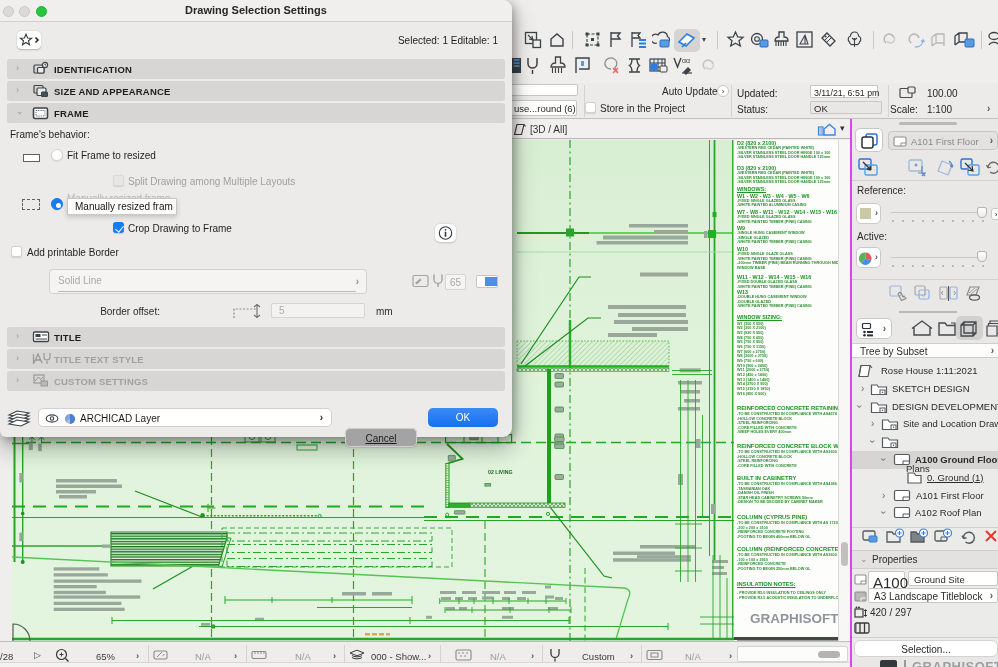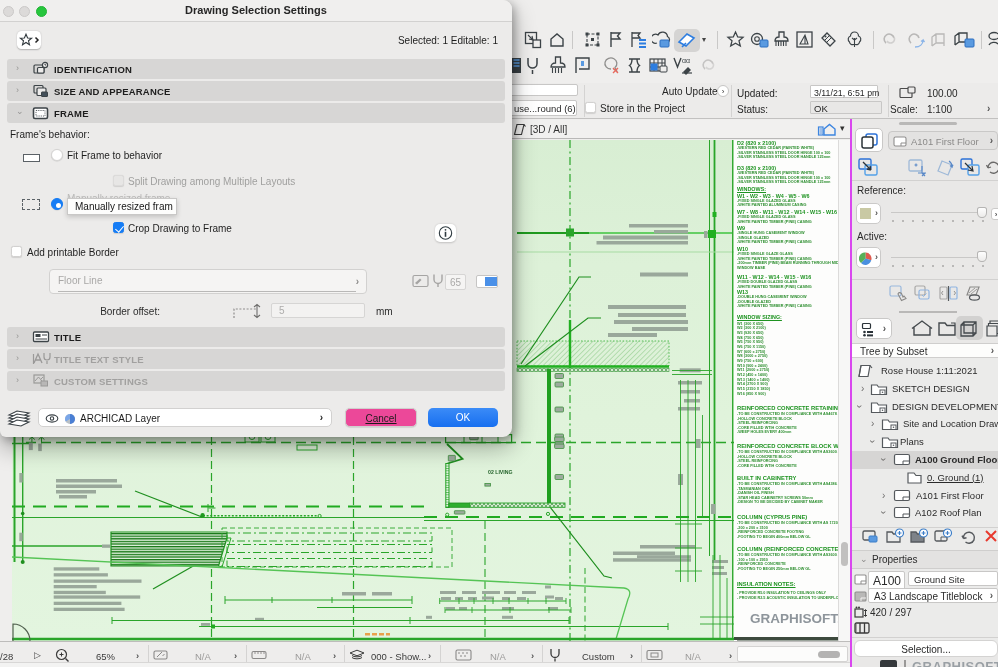--- a/index.html
+++ b/index.html
@@ -786,21 +786,21 @@
           </svg>
           <span style="left:47px;">Site and Location Drawi</span>
         </div>
       <div class="trow">
           <span class="tch ex" style="left:15px;">›</span>
           <svg class="abs fold" style="left:25px;" width="18" height="14" viewBox="0 0 18 14">
             <path d="M1.5 12.5 V3 h5.5 l1.5 2 h8 v7.5 z" fill="#fff" stroke="#55595d" stroke-width="1.2"></path>
             <rect x="10" y="8" width="5" height="4.5" fill="#fff" stroke="#55595d" stroke-width="1"></rect>
             <circle cx="12.5" cy="10.2" r="0.8" fill="#55595d"></circle>
           </svg>
-          <span style="left:44px;">Plans</span>
+          <span style="left:50px;margin-top:27px;">Plans</span>
         </div>
       <div class="trow">
           <span class="tch ex" style="left:26px;">›</span>
           <svg class="abs fold" style="left:37px;" width="18" height="13" viewBox="0 0 18 13">
             <rect x="1.5" y="1.5" width="15" height="10" rx="1.5" fill="#fff" stroke="#55595d" stroke-width="1.2"></rect>
             <path d="M10 11.5 v-3.5 h6.5" fill="none" stroke="#55595d" stroke-width="1"></path>
           </svg>
           <span style="left:59px;font-weight:bold;">A100 Ground Floor</span>
         </div>
       <div class="trow">
@@ -857,21 +857,21 @@
     <div class="abs" style="left:0;top:408px;width:148px;height:1px;background:#d2d1d0;"></div>
 
     <div class="abs" style="left:0;top:431px;width:148px;height:19px;background:#e3e2e1;border-top:1px solid #cfcecd;border-bottom:1px solid #cfcecd;">
       <span class="abs" style="left:8px;top:3px;color:#8a8988;font-size:9px;">⌄</span>
       <span class="abs" style="left:20px;top:3px;">Properties</span>
     </div>
     <svg class="abs" style="left:2px;top:455px;" width="13" height="11" viewBox="0 0 13 11">
       <rect x="1" y="1" width="11" height="9" rx="1" fill="#fff" stroke="#8f8e8d" stroke-width="1.1"></rect>
       <path d="M7 10 v-3 h5" fill="none" stroke="#8f8e8d" stroke-width="1"></path>
     </svg>
-    <div class="ffield" style="left:16px;top:452px;width:37px;height:29px;padding:2px 0 0 4px;font-size:12px;">A100</div>
+    <div class="ffield" style="left:16px;top:452px;width:37px;height:29px;padding:2px 0 0 4px;font-size:15px;">A100</div>
     <div class="ffield" style="left:56px;top:452px;width:90px;height:15px;padding:2px 0 0 5px;font-size:9.5px;">Ground Site</div>
     <svg class="abs" style="left:2px;top:472px;" width="13" height="11" viewBox="0 0 13 11">
       <rect x="1" y="1" width="11" height="9" rx="1" fill="#b9b8b7" stroke="#8f8e8d" stroke-width="1.1"></rect>
       <path d="M7 10 v-3 h5" fill="none" stroke="#f4f3f2" stroke-width="1"></path>
     </svg>
     <div class="ffield" style="left:16px;top:469px;width:130px;height:15px;padding:2px 0 0 5px;font-size:10px;">A3  Landscape Titleblock<span class="abs chev" style="right:4px;top:1px;">›</span></div>
     <svg class="abs" style="left:2px;top:487px;" width="14" height="13" viewBox="0 0 14 13">
       <rect x="1" y="3" width="8" height="8" fill="none" stroke="#3a3a3a" stroke-width="1.2"></rect>
       <circle cx="2.5" cy="1.5" r="1" fill="#3a3a3a"></circle>
         <circle cx="5" cy="1.5" r="1" fill="#3a3a3a"></circle>
@@ -930,42 +930,42 @@
     <svg class="abs" style="left:25px;top:2.5px;" width="18" height="15" viewBox="0 0 18 15">
       <rect x="1.5" y="2" width="14" height="10.5" rx="1.5" fill="#fff" stroke="#3c4347" stroke-width="1.6"></rect>
       <rect x="4" y="4.5" width="9" height="5.5" fill="none" stroke="#3c4347" stroke-width="0.8" stroke-dasharray="1.2 1"></rect>
     </svg>
     <span class="ttl">FRAME</span>
   </div>
 
   <div class="abs" style="left:10px;top:129px;">Frame's behavior:</div>
   <div class="abs" style="left:23px;top:154px;width:17px;height:8px;border:1.7px solid #5b6166;background:#fff;"></div>
   <div class="radio" style="left:51px;top:149px;"></div>
-  <div class="abs" style="left:67px;top:150px;">Fit Frame to behavior</div>
+  <div class="abs" style="left:67px;top:150px;">Fit Frame to resized</div>
   <div class="cb dis" style="left:113px;top:175px;"></div>
   <div class="abs" style="left:128px;top:176px;color:#a0a09f;">Split Drawing among Multiple Layouts</div>
   <div class="abs" style="left:22px;top:199px;width:18px;height:11px;border:1.7px dashed #5b6166;"></div>
   <div class="radio on" style="left:51px;top:198px;"></div>
   <div class="abs" style="left:67px;top:193px;color:#bbbab9;">Manually resized frame</div>
   <div class="abs" style="left:67px;top:198px;width:110px;height:17px;background:#fdfdfc;border:1px solid #c9c8c7;box-shadow:0 2px 5px rgba(0,0,0,.18);"></div>
   <div class="abs" style="left:75px;top:201px;color:#161616;">Manually resized fram</div>
   <div class="cb on" style="left:113px;top:222px;"></div>
   <div class="abs" style="left:128px;top:223px;">Crop Drawing to Frame</div>
   <div class="abs" style="left:435px;top:224px;width:21px;height:18px;border-radius:5px;background:#fff;box-shadow:0 .5px 2px rgba(0,0,0,.18);">
     <svg width="21" height="18" viewBox="0 0 21 18">
         <circle cx="10.5" cy="9" r="6.2" fill="none" stroke="#2e3a40" stroke-width="1.1"></circle>
         <circle cx="10.5" cy="5.8" r="0.9" fill="#2e3a40"></circle>
         <rect x="9.7" y="7.8" width="1.6" height="5" fill="#2e3a40"></rect>
       </svg>
   </div>
   <div class="cb" style="left:11px;top:246px;"></div>
   <div class="abs" style="left:27px;top:247px;">Add printable Border</div>
 
   <div class="abs" style="left:49px;top:269px;width:318px;height:25px;background:#f5f4f3;border:1px solid #d2d1d0;border-radius:4px;">
-    <span class="abs" style="left:8px;top:5px;color:#a9a8a7;">Floor Line</span>
+    <span class="abs" style="left:8px;top:5px;color:#a9a8a7;">Solid Line</span>
     <span class="abs" style="right:7px;top:6px;color:#8b8a89;font-weight:bold;">›</span>
     <div class="abs" style="left:8px;top:21px;width:298px;height:1px;background:#b9b8b7;"></div>
   </div>
   <svg class="abs" style="left:412px;top:274px;" width="17" height="14" viewBox="0 0 17 14">
     <rect x="1" y="1.5" width="15" height="11" rx="1.5" fill="none" stroke="#a5a4a3" stroke-width="1.2"></rect>
     <path d="M3 9 L8 4.5 L9.5 6 L5 10.5 Z" fill="#a5a4a3"></path>
   </svg>
   <svg class="abs" style="left:432px;top:273px;" width="12" height="15" viewBox="0 0 12 15">
     <path d="M2 1.5 v5 a4 4 0 0 0 8 0 v-5" fill="none" stroke="#a5a4a3" stroke-width="1.4"></path>
     <path d="M6 11 v3" stroke="#a5a4a3" stroke-width="1.4"></path>
@@ -1022,15 +1022,15 @@
       <circle cx="7" cy="5.5" r="1.7" fill="none" stroke="#3a4146" stroke-width="1.1"></circle>
     </svg>
     <svg class="abs" style="left:25px;top:4px;" width="12" height="12" viewBox="0 0 12 12">
       <circle cx="6" cy="6" r="5" fill="#b9c0c6"></circle>
       <path d="M6 1 a5 5 0 0 1 0 10 z" fill="#4a7fd4"></path>
       <path d="M6 1 a5 5 0 0 0 -4.3 7.5 L6 6 z" fill="#7aa6e8"></path>
     </svg>
     <span class="abs" style="left:41px;top:4px;color:#1c1c1c;">ARCHICAD Layer</span>
     <span class="abs" style="right:8px;top:3px;color:#222;font-weight:bold;">›</span>
   </div>
-  <div class="btn" style="left:345px;top:408px;width:72px;background:#ec4899;border:1px solid #d0cfce;box-shadow:0 .5px 1px rgba(0,0,0,.1);color:#1c1c1c;text-decoration:underline;">Cancel</div>
+  <div class="btn" style="left:345px;top:428px;width:72px;background:#a3a3a3;border:1px solid #d0cfce;box-shadow:0 .5px 1px rgba(0,0,0,.1);color:#1c1c1c;text-decoration:underline;">Cancel</div>
   <div class="btn" style="left:428px;top:408px;width:70px;background:linear-gradient(#3b8bf7,#176ff0);color:#fff;">OK</div>
 </div>
 
 </body></html>

